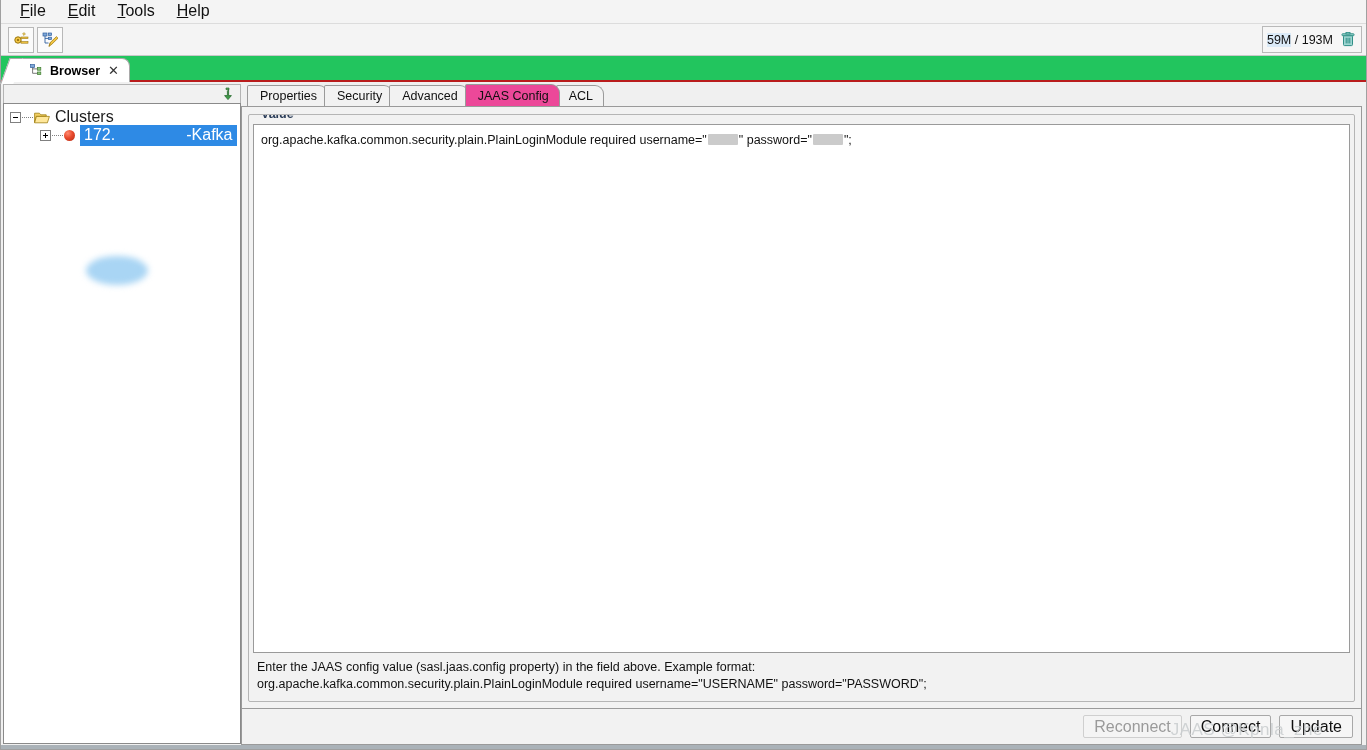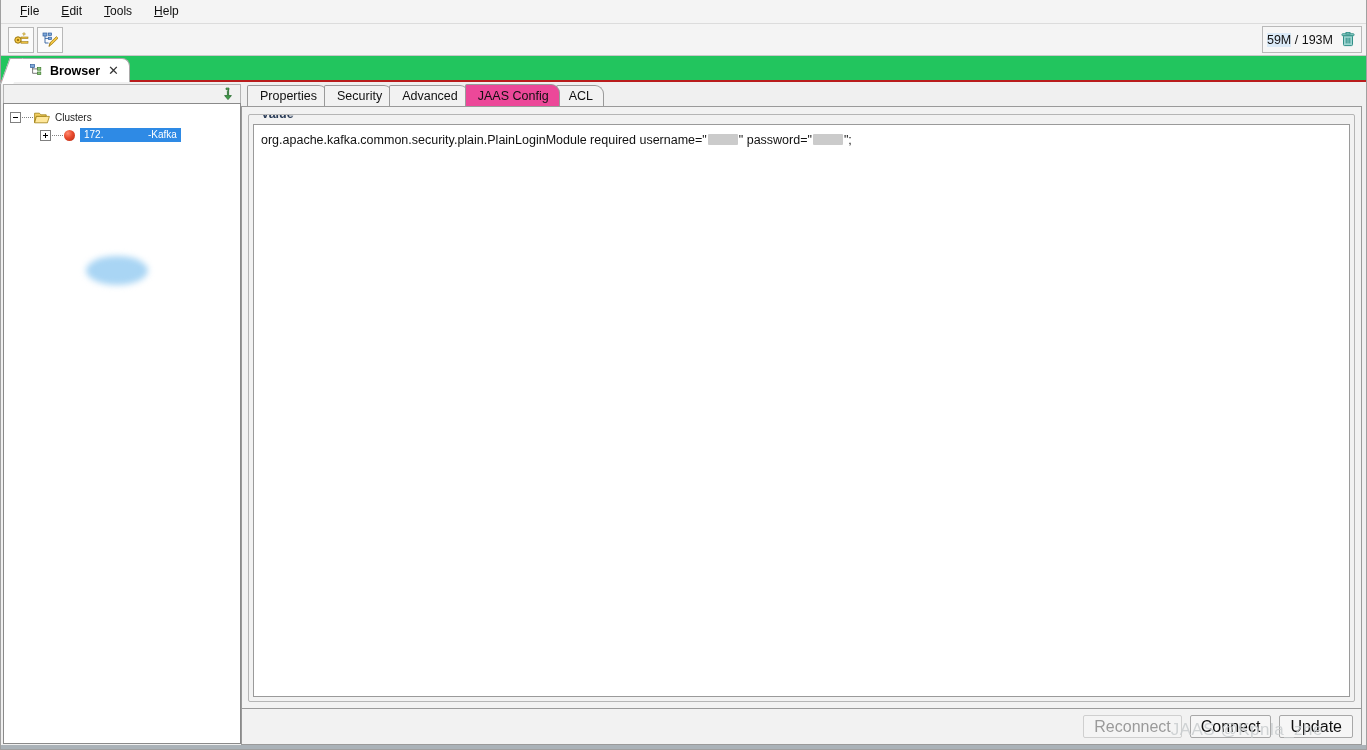--- a/index.html
+++ b/index.html
@@ -64,21 +64,21 @@
     height: 24px;
     flex: 0 0 24px;
     background: #f4f4f4;
     border-bottom: 1px solid #dcdcdc;
     display: flex;
     align-items: center;
     padding-left: 8px;
   }
   .menu-item {
     padding: 2px 11px 3px 11px;
-    font-size: 12px;
+    font-size: 16px;
     color: #101010;
     white-space: pre;
   }
   .menu-item u { text-decoration: underline; }
 
   
   .toolbar {
     height: 32px;
     flex: 0 0 32px;
     background: #f4f4f4;
@@ -197,21 +197,21 @@
     overflow: hidden;
     position: relative;
     padding-top: 4px;
   }
   .tree-row {
     display: flex;
     align-items: center;
     height: 18px;
     padding-left: 6px;
     white-space: pre;
-    font-size: 10px;
+    font-size: 16px;
   }
   .tree-row.child { padding-left: 36px; }
   .expander {
     width: 11px; height: 11px;
     border: 1px solid #808080;
     background: #ffffff;
     position: relative;
     flex: 0 0 11px;
   }
   .expander::before {
@@ -507,20 +507,21 @@
         <div class="ptab active">JAAS Config</div>
         <div class="ptab">ACL</div>
       </div>
 
       <div class="panel">
         <div class="group">
           <div class="group-title">Value</div>
 
           <div class="value-area"><span>org.apache.kafka.common.security.plain.PlainLoginModule required username="</span><span class="redact"></span><span>" password="</span><span class="redact"></span><span>";</span></div>
 
+          <div class="hint"><span>Enter the JAAS config value (sasl.jaas.config property) in the field above. Example format:</span><br><span>org.apache.kafka.common.security.plain.PlainLoginModule required username="USERNAME" password="PASSWORD";</span></div>
         </div>
       </div>
 
       <div class="buttonbar">
         <div class="watermark">JAAS @Kpnla_zhe</div>
         <div class="btn disabled">Reconnect</div>
         <div class="btn">Connect</div>
         <div class="btn">Update</div>
       </div>
     </div>

